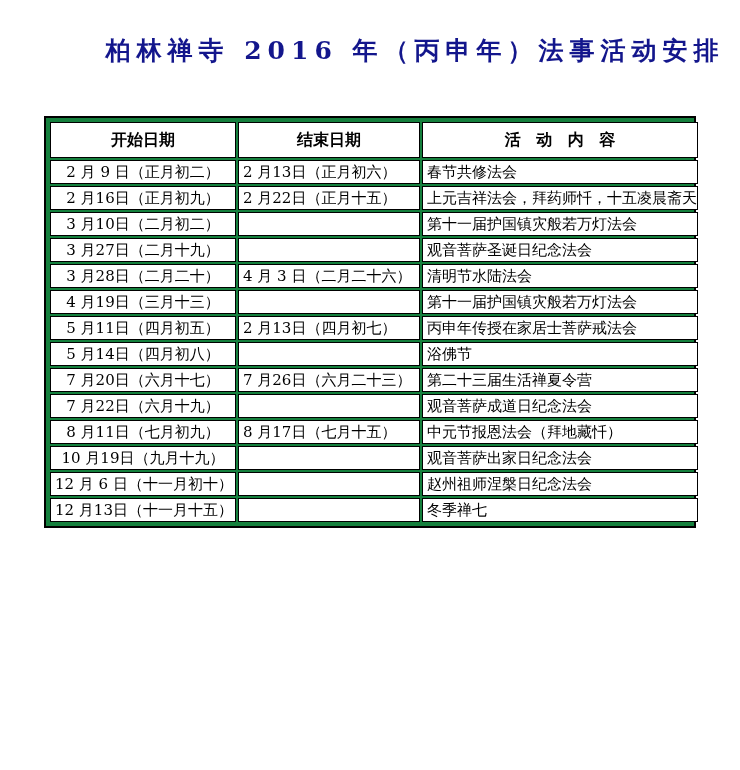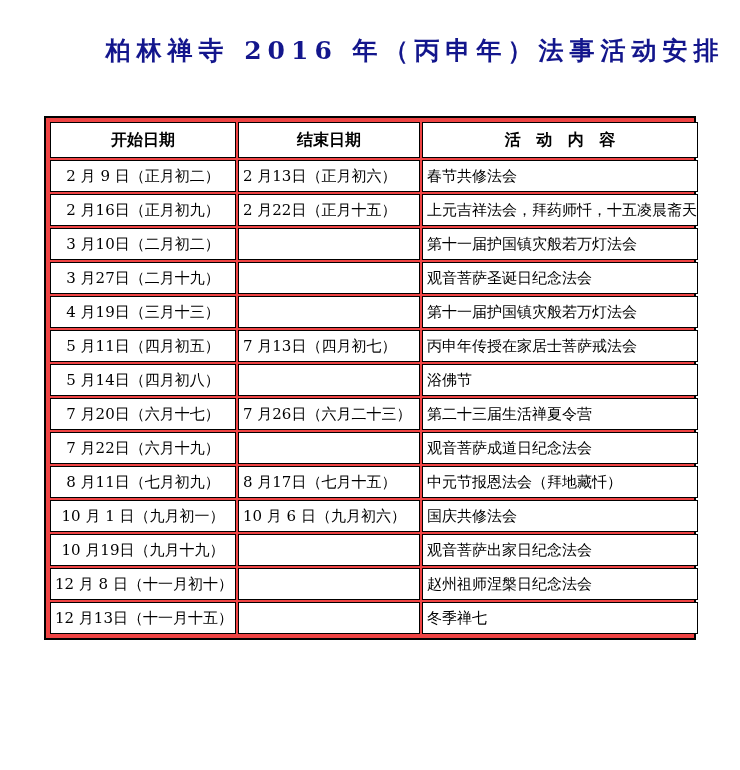--- a/index.html
+++ b/index.html
@@ -33,36 +33,36 @@
     padding-left: 45px;
   }
 
   
   .schedule-wrap {
     position: absolute;
     left: 44px;
     top: 116px;
     width: 652px;
     border: 2px solid #000000;
-    background: #ef4444;
+    background: #15803d;
     box-sizing: border-box;
     padding: 2px;
   }
 
   table.schedule {
     border-collapse: separate;
     border-spacing: 2px;
     width: 100%;
     table-layout: fixed;
   }
 
   table.schedule td,
   table.schedule th {
     border: 1px solid #000000;
-    height: 32px;
+    height: 24px;
     padding: 0 4px;
     box-sizing: border-box;
     vertical-align: middle;
     font-size: 15px;
     font-weight: normal;
     background: #ffffff;
   }
 
   
   col.c-start { width: 186px; }
@@ -135,27 +135,32 @@
           <td class="cell-start">3 月10日（二月初二）</td>
           <td class="cell-end is-empty"></td>
           <td class="cell-body">第十一届护国镇灾般若万灯法会</td>
         </tr>
         <tr>
           <td class="cell-start">3 月27日（二月十九）</td>
           <td class="cell-end is-empty"></td>
           <td class="cell-body">观音菩萨圣诞日纪念法会</td>
         </tr>
         <tr>
+          <td class="cell-start">3 月28日（二月二十）</td>
+          <td class="cell-end">4 月 3 日（二月二十六）</td>
+          <td class="cell-body">清明节水陆法会</td>
+        </tr>
+        <tr>
           <td class="cell-start">4 月19日（三月十三）</td>
           <td class="cell-end is-empty"></td>
           <td class="cell-body">第十一届护国镇灾般若万灯法会</td>
         </tr>
         <tr>
           <td class="cell-start">5 月11日（四月初五）</td>
-          <td class="cell-end">7 月13日（四月初七）</td>
+          <td class="cell-end">2 月13日（四月初七）</td>
           <td class="cell-body">丙申年传授在家居士菩萨戒法会</td>
         </tr>
         <tr>
           <td class="cell-start">5 月14日（四月初八）</td>
           <td class="cell-end is-empty"></td>
           <td class="cell-body">浴佛节</td>
         </tr>
         <tr>
           <td class="cell-start">7 月20日（六月十七）</td>
           <td class="cell-end">7 月26日（六月二十三）</td>
@@ -165,31 +170,26 @@
           <td class="cell-start">7 月22日（六月十九）</td>
           <td class="cell-end is-empty"></td>
           <td class="cell-body">观音菩萨成道日纪念法会</td>
         </tr>
         <tr>
           <td class="cell-start">8 月11日（七月初九）</td>
           <td class="cell-end">8 月17日（七月十五）</td>
           <td class="cell-body">中元节报恩法会（拜地藏忏）</td>
         </tr>
         <tr>
-          <td class="cell-start">10 月 1 日（九月初一）</td>
-          <td class="cell-end">10 月 6 日（九月初六）</td>
-          <td class="cell-body">国庆共修法会</td>
-        </tr>
-        <tr>
           <td class="cell-start">10 月19日（九月十九）</td>
           <td class="cell-end is-empty"></td>
           <td class="cell-body">观音菩萨出家日纪念法会</td>
         </tr>
         <tr>
-          <td class="cell-start">12 月 8 日（十一月初十）</td>
+          <td class="cell-start">12 月 6 日（十一月初十）</td>
           <td class="cell-end is-empty"></td>
           <td class="cell-body">赵州祖师涅槃日纪念法会</td>
         </tr>
         <tr>
           <td class="cell-start">12 月13日（十一月十五）</td>
           <td class="cell-end is-empty"></td>
           <td class="cell-body">冬季禅七</td>
         </tr>
       </tbody>
   </table>

